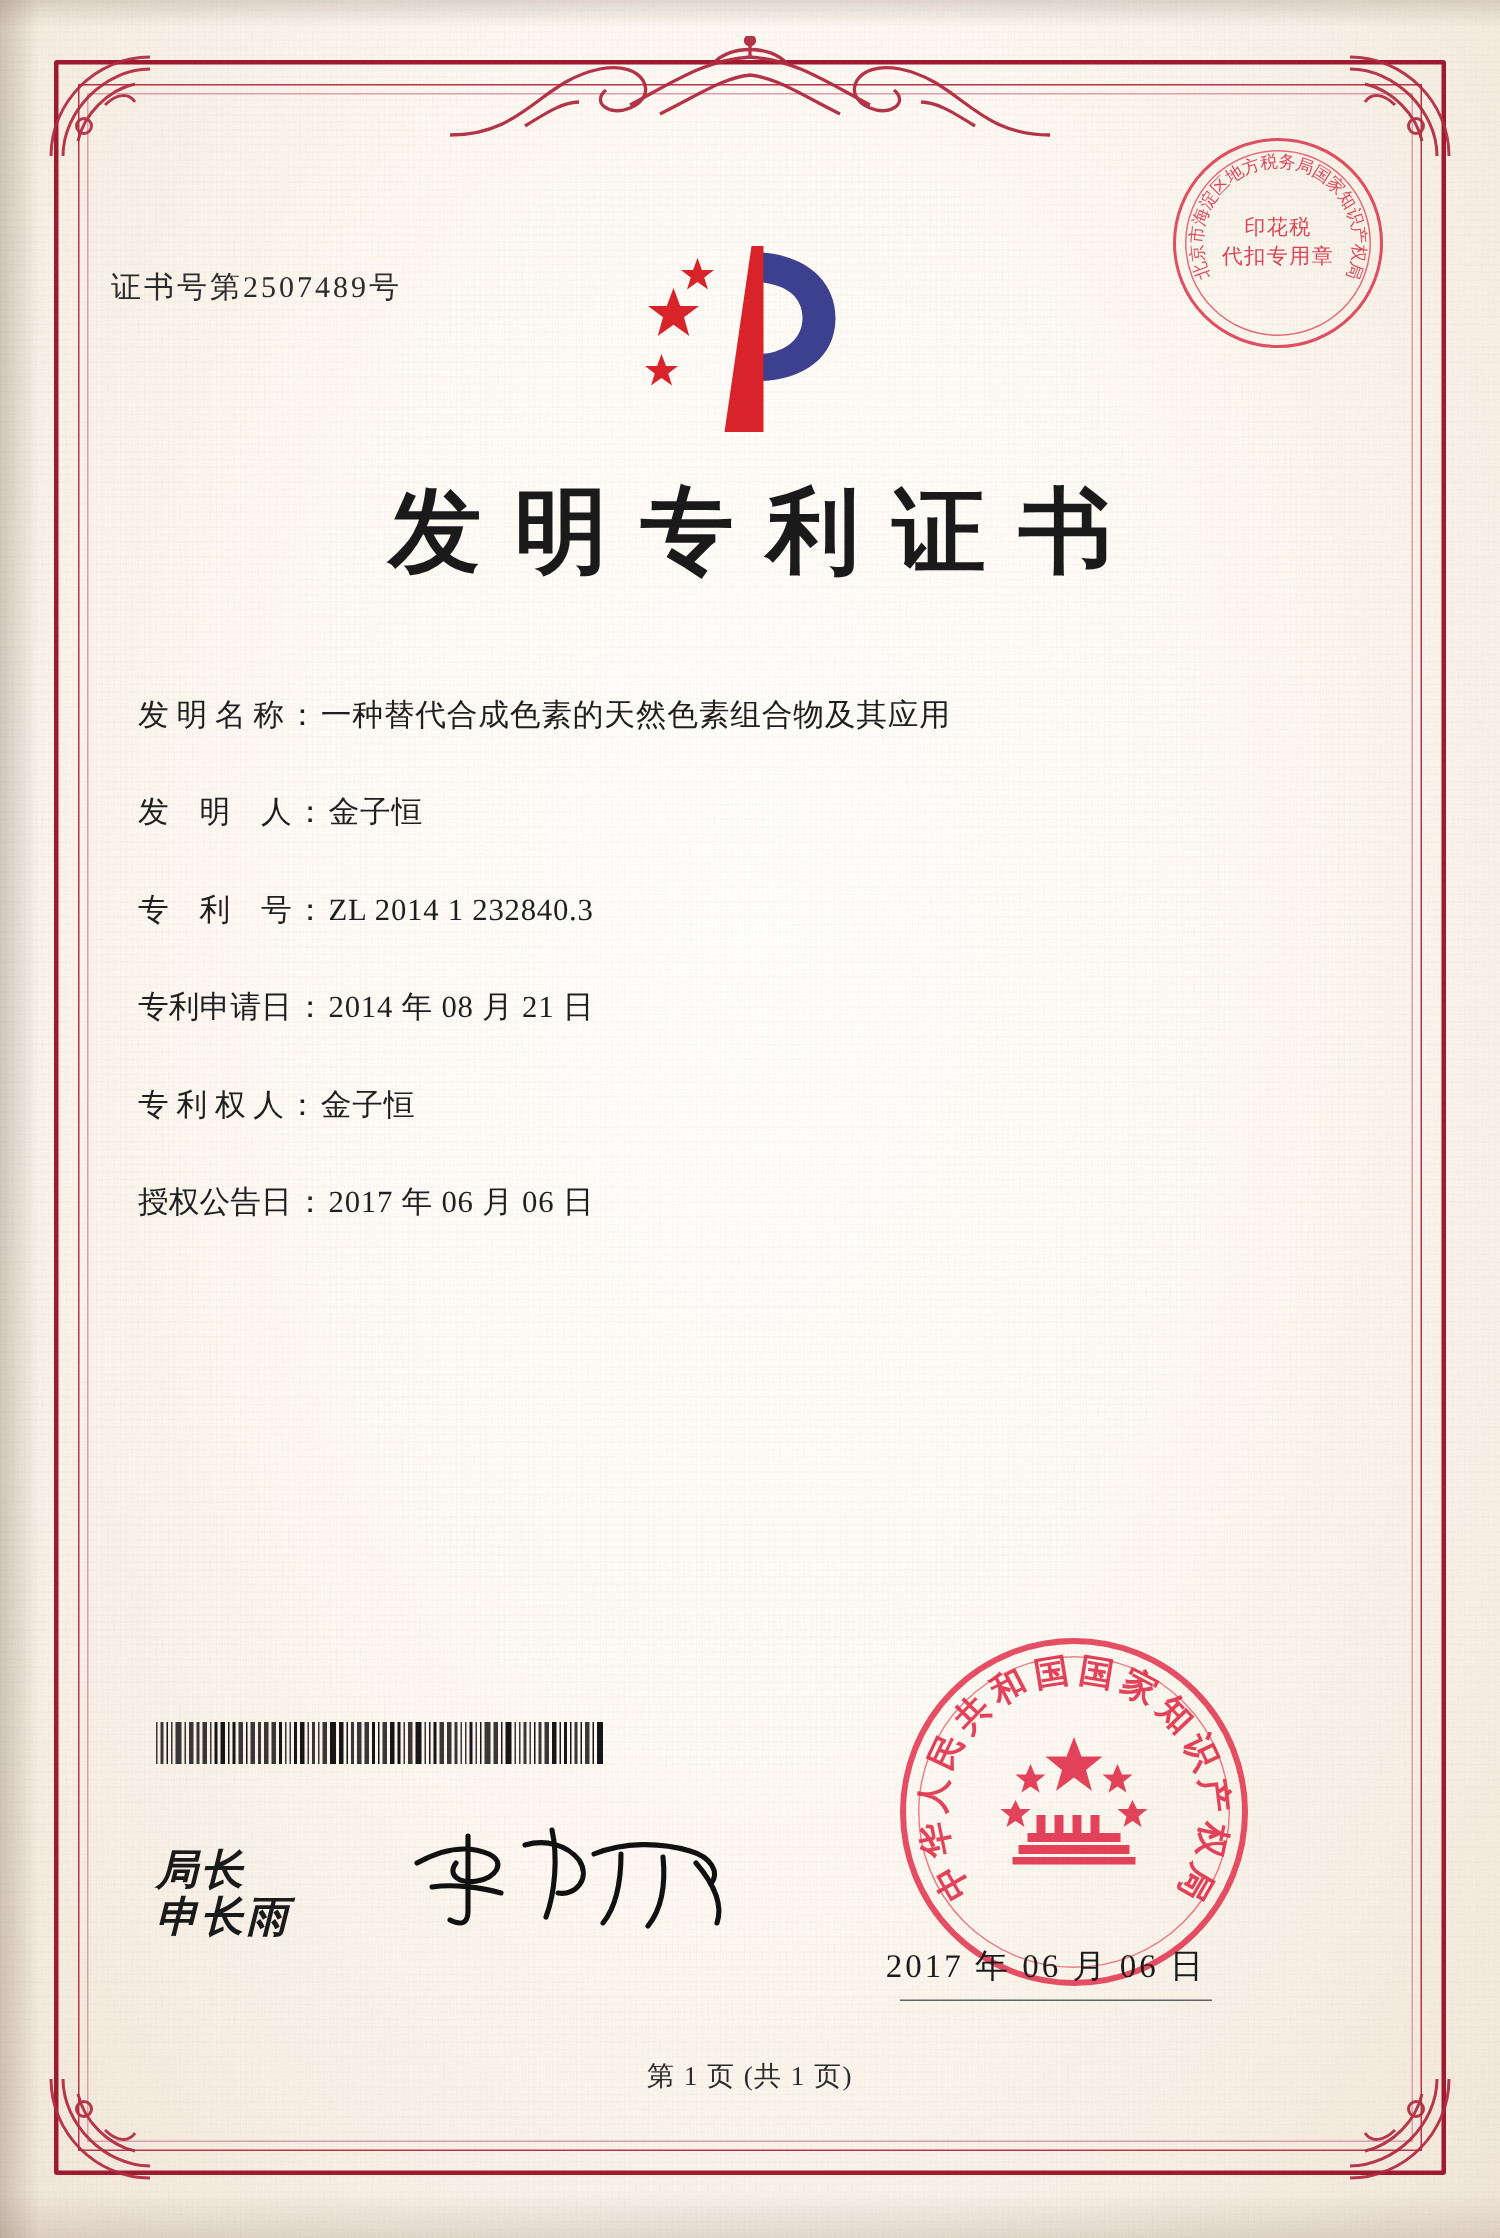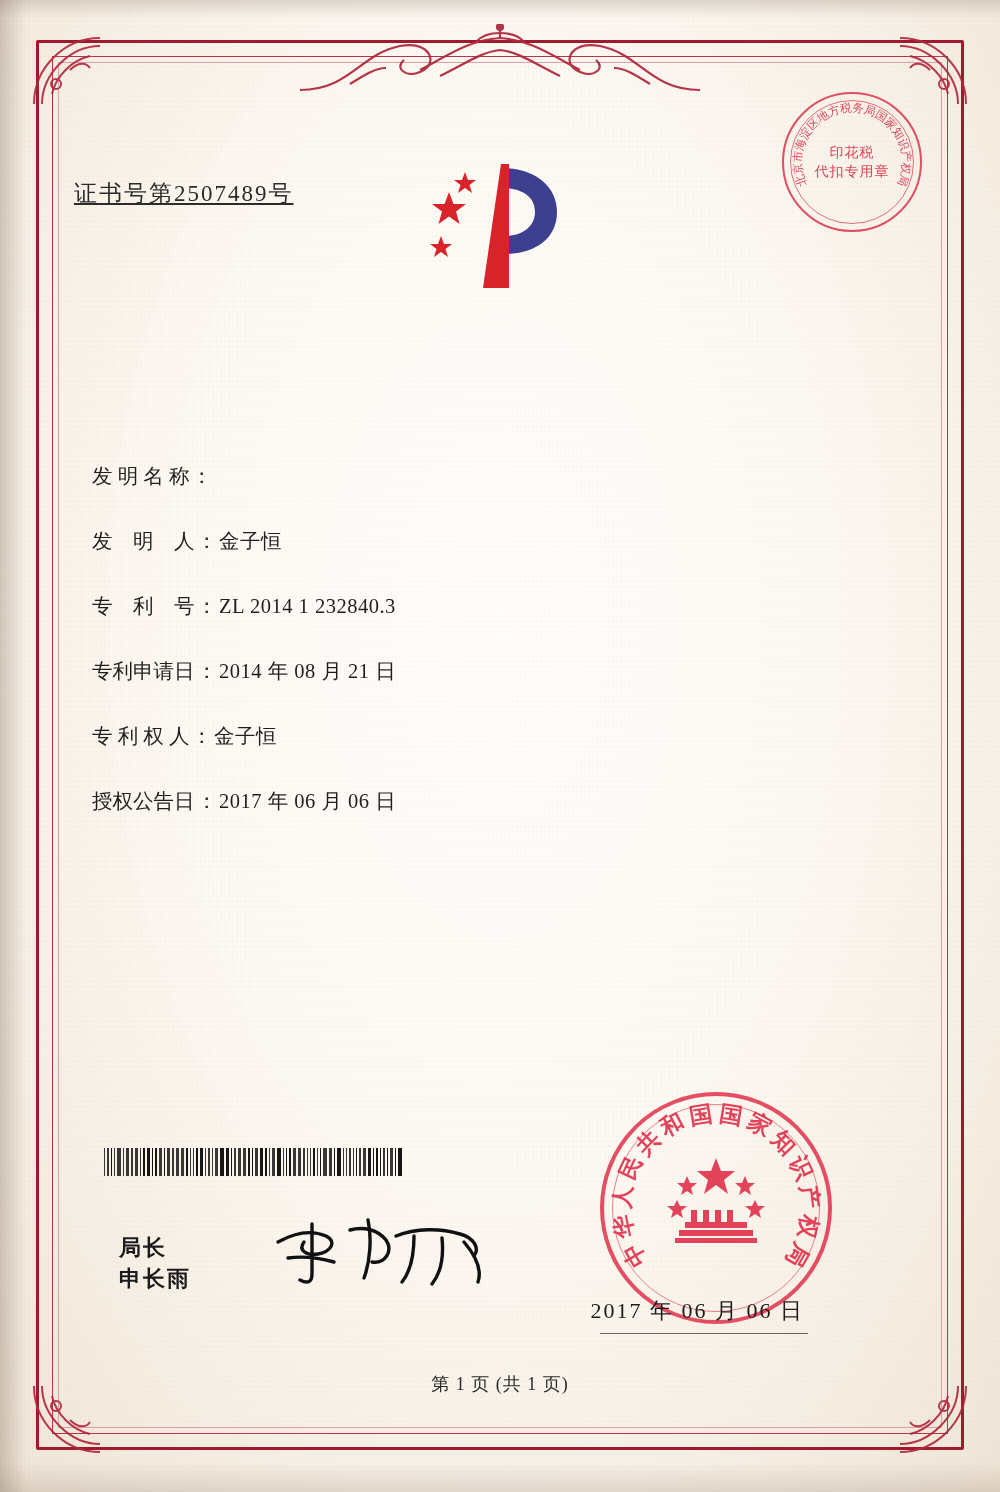--- a/index.html
+++ b/index.html
@@ -71,25 +71,24 @@
     height: 72px;
     color: #b02a3e;
     opacity: .95;
   }
 
   
   .cert-number {
     position: absolute;
     left: 74px;
     top: 178px;
-    font-size: 23px;
+    font-size: 20px;
     letter-spacing: 2px;
     color: #2b2b2b;
     font-family: "Liberation Serif", serif;
-    text-decoration: underline;
   }
 
   .logo {
     position: absolute;
     left: 50%;
     transform: translateX(-50%);
     top: 150px;
     width: 190px;
     height: 150px;
   }
@@ -206,27 +205,28 @@
   }
   .barcode i {
     display: block;
     background: #161616;
     margin-right: 2px;
   }
 
   
   .sig-label {
     position: absolute;
-    left: 119px;
+    left: 104px;
     top: 1232px;
-    font-size: 22px;
+    font-size: 28px;
     line-height: 31px;
     color: #1a1a1a;
     font-weight: bold;
     letter-spacing: 2px;
+    font-style: italic;
   }
   .signature {
     position: absolute;
     left: 268px;
     top: 1212px;
     width: 230px;
     height: 78px;
     color: #111;
   }
 
@@ -423,25 +423,27 @@
         <span class="arc-char" style="transform: translate(53.7157px, -5.53425px) rotate(444.118deg) translate(-50%, -50%);">产</span>
         <span class="arc-char" style="transform: translate(53.5907px, 6.63597px) rotate(457.059deg) translate(-50%, -50%);">权</span>
         <span class="arc-char" style="transform: translate(50.7434px, 18.4691px) rotate(470deg) translate(-50%, -50%);">局</span>
       </div>
     <div class="ctr-text">
       <div>印花税</div>
       <div>代扣专用章</div>
     </div>
   </div>
 
+  <div class="main-title">发明专利证书</div>
 
   <div class="fields" id="fieldsRoot">
       <div class="field-row">
         <span class="field-label">发 明 名 称</span>
         <span class="field-sep">：</span>
+        <span class="field-value">一种替代合成色素的天然色素组合物及其应用</span>
       </div>
       <div class="field-row">
         <span class="field-label">发　明　人</span>
         <span class="field-sep">：</span>
         <span class="field-value">金子恒</span>
       </div>
       <div class="field-row">
         <span class="field-label">专　利　号</span>
         <span class="field-sep">：</span>
         <span class="field-value">ZL 2014 1 232840.3</span>

